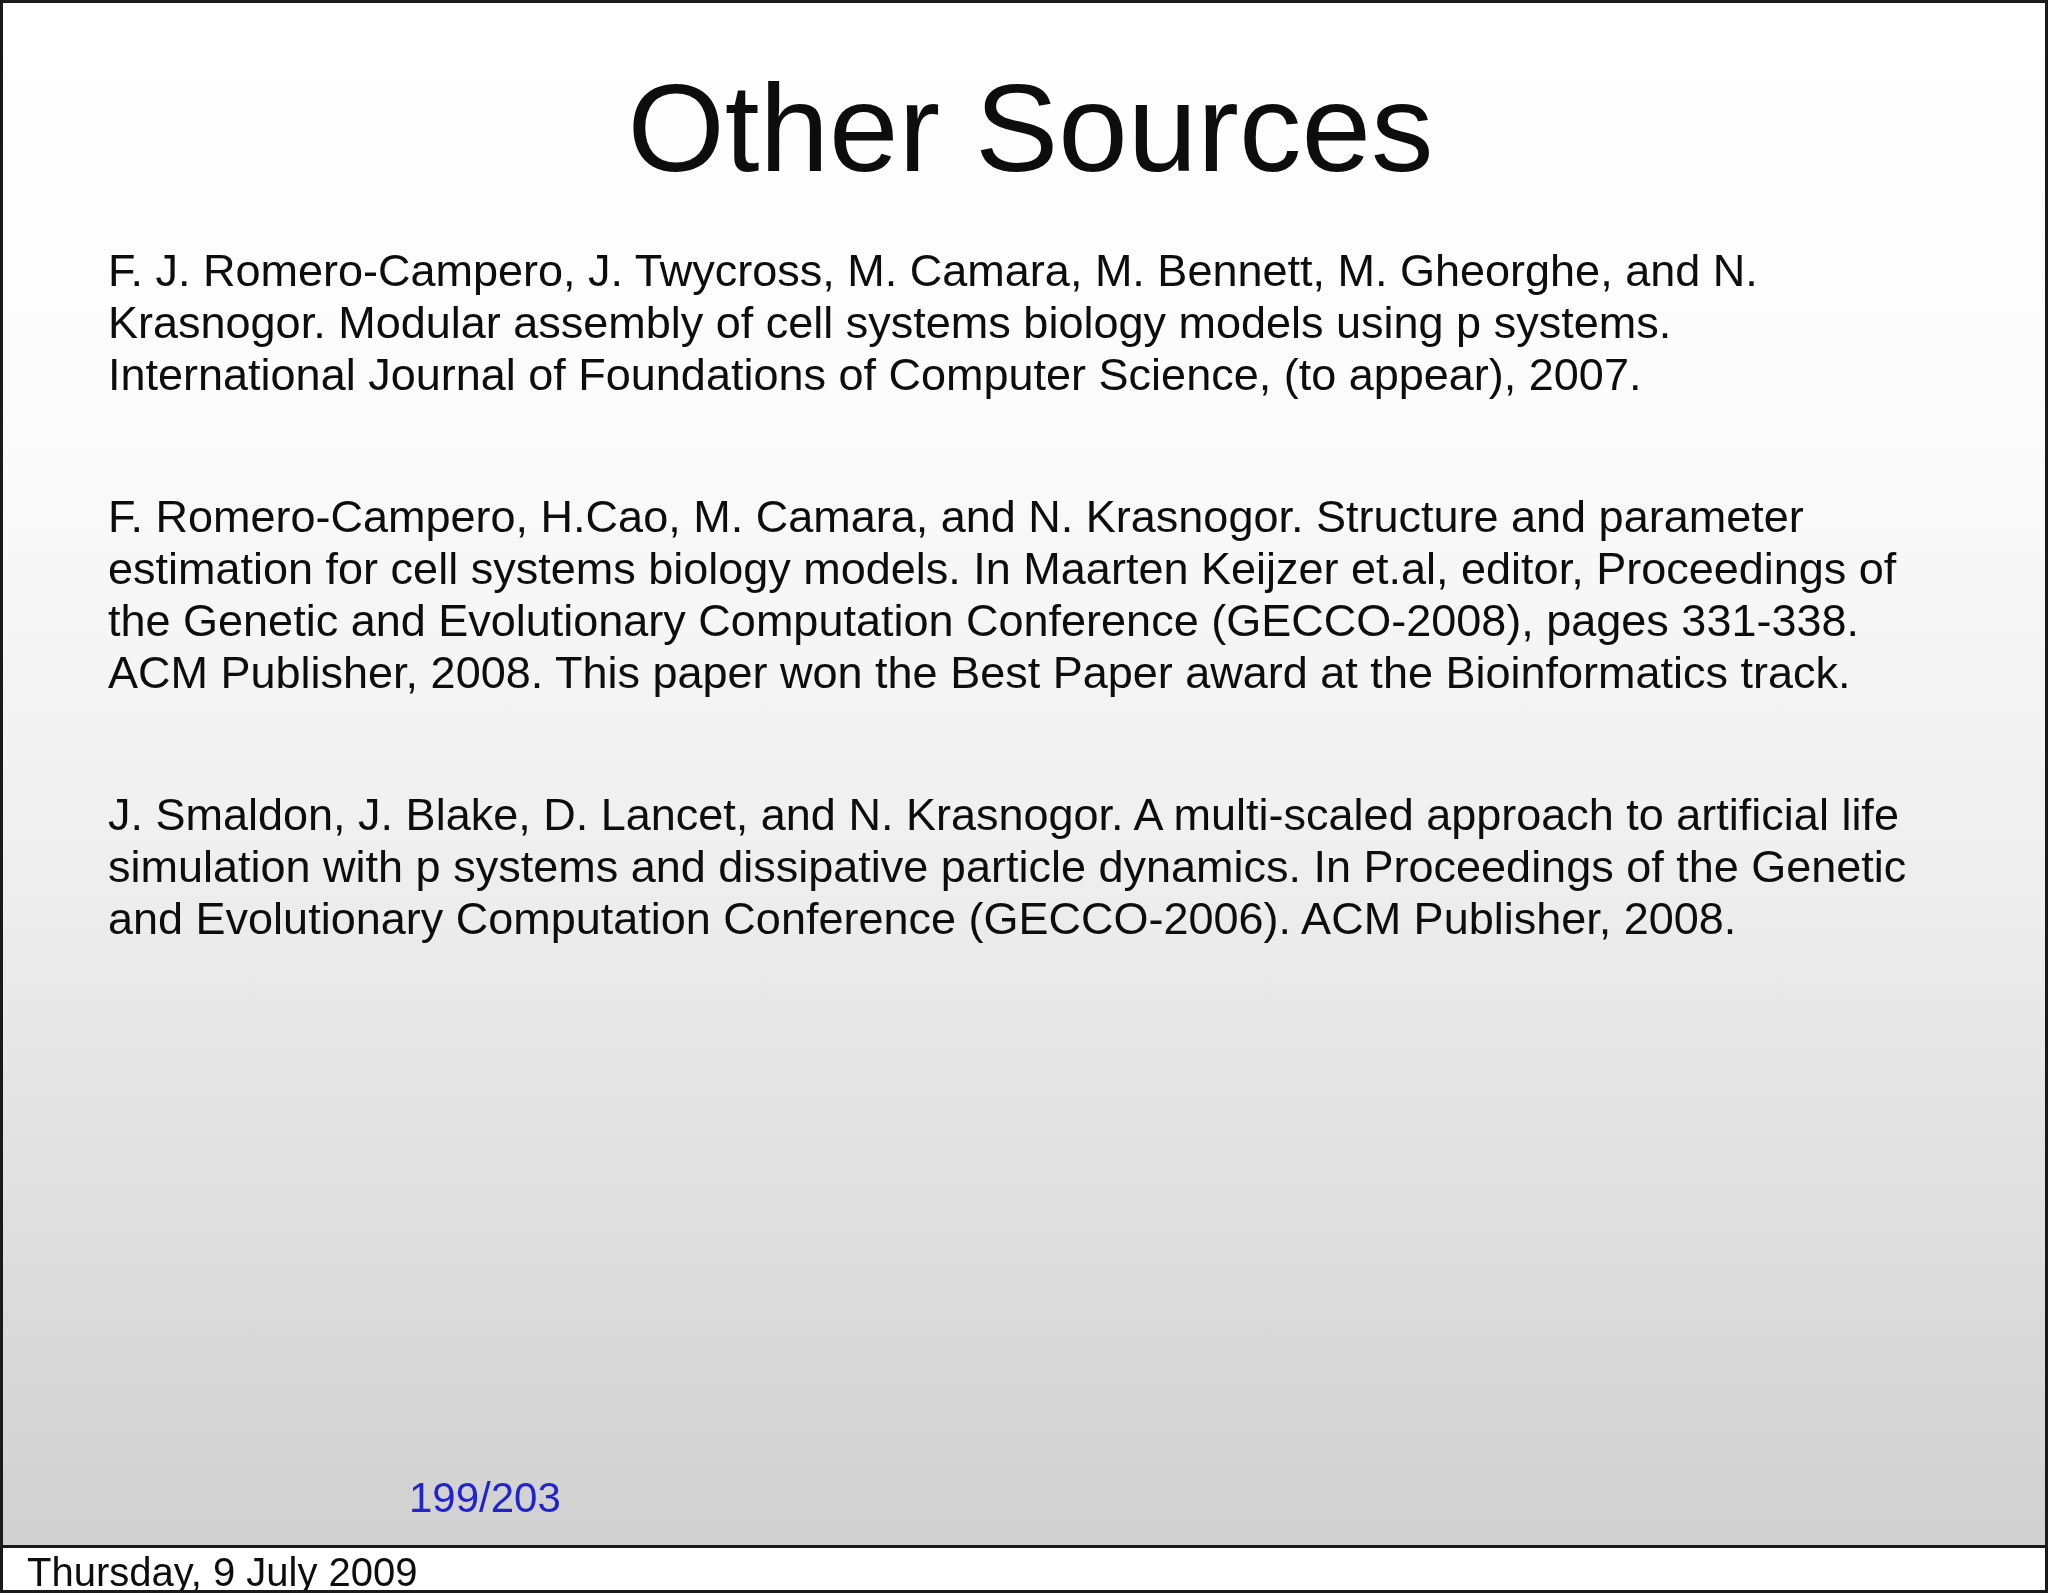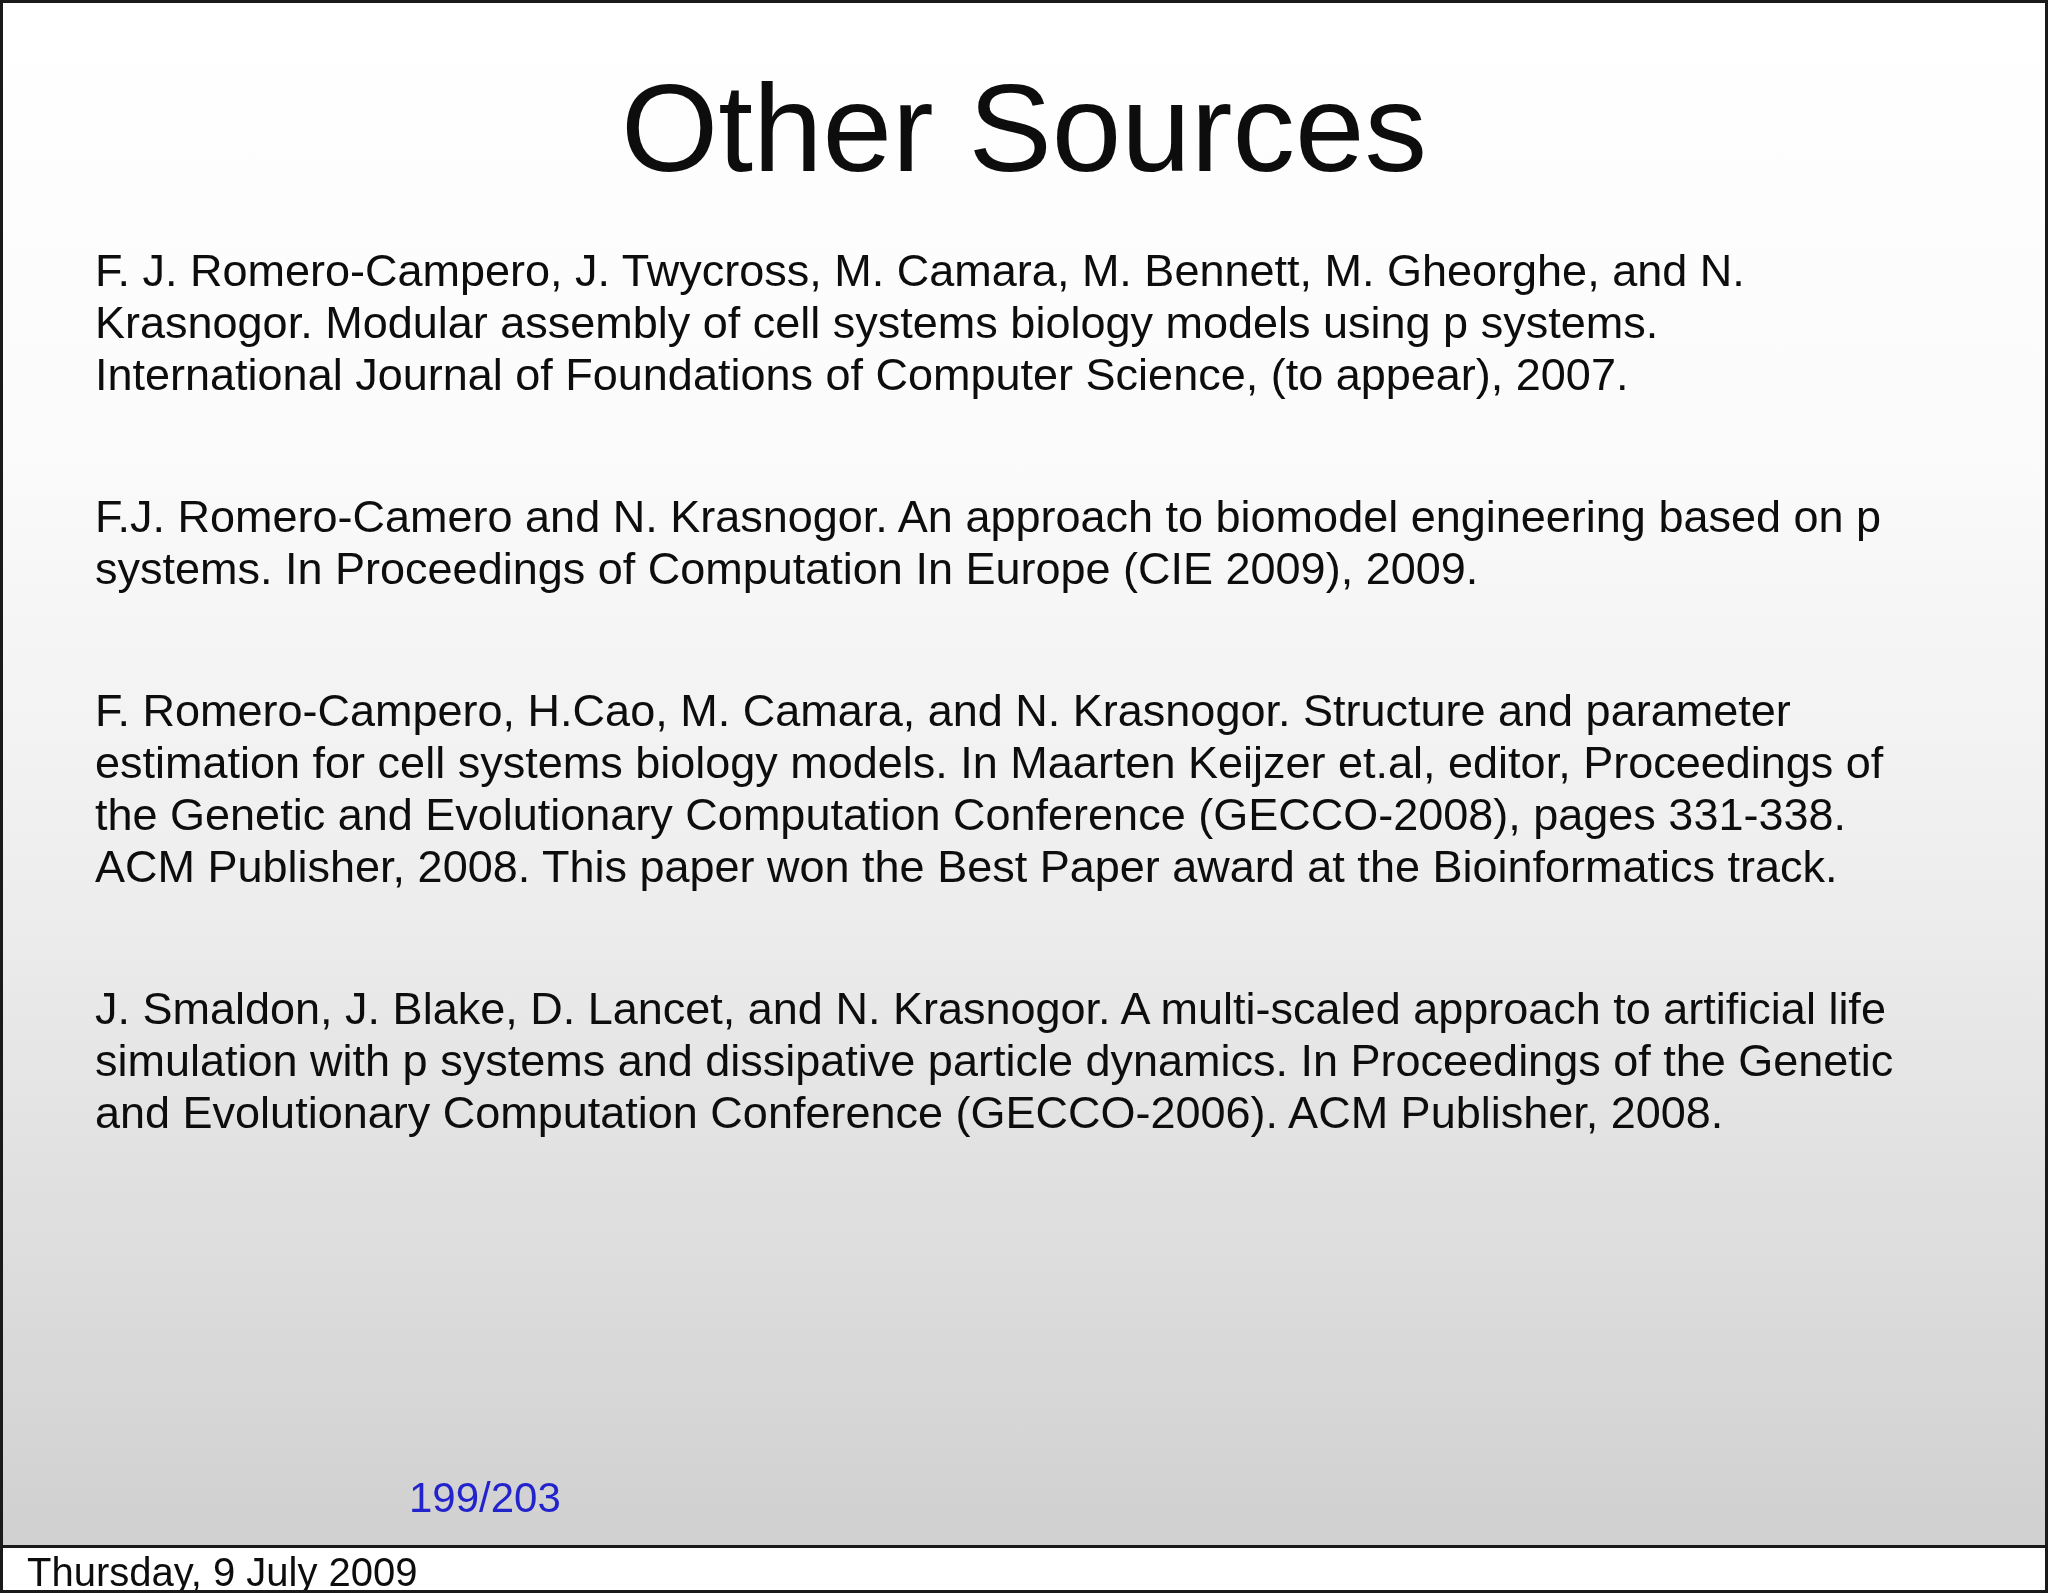--- a/index.html
+++ b/index.html
@@ -26,21 +26,21 @@
     left: 0;
     width: 100%;
     height: 1545px;
     border-bottom: 3px solid #1a1a1a;
     background: linear-gradient(180deg,
       #ffffff 0%,
       #fbfbfb 28%,
       #efefef 55%,
       #dedede 80%,
       #d0d0d0 100%);
-    padding: 62px 0 0 0;
+    padding: 62px 0 0 13px;
   }
 
   .slide-title {
     margin: 0 0 55px 0;
     font-size: 125px;
     line-height: 125px;
     font-weight: 400;
     text-align: center;
     color: #0d0d0d;
     letter-spacing: 0px;
@@ -94,21 +94,20 @@
 <body>
 
 <div class="page">
 
   <div class="slide">
 
     <h1 class="slide-title">Other Sources</h1>
 
     <div class="refs">
       <p class="reference">F. J. Romero-Campero, J. Twycross, M. Camara, M. Bennett, M. Gheorghe, and N. Krasnogor. Modular assembly of cell systems biology models using p systems. International Journal of Foundations of Computer Science, (to appear), 2007.</p>
-      <p class="reference">F.J. Romero-Camero and N. Krasnogor. An approach to biomodel engineering based on p systems. In Proceedings of Computation In Europe (CIE 2009), 2009.</p>
       <p class="reference">F. Romero-Campero, H.Cao, M. Camara, and N. Krasnogor. Structure and parameter estimation for cell systems biology models. In Maarten Keijzer et.al, editor, Proceedings of the Genetic and Evolutionary Computation Conference (GECCO-2008), pages 331-338. ACM Publisher, 2008. This paper won the Best Paper award at the Bioinformatics track.</p>
       <p class="reference">J. Smaldon, J. Blake, D. Lancet, and N. Krasnogor. A multi-scaled approach to artificial life simulation with p systems and dissipative particle dynamics. In Proceedings of the Genetic and Evolutionary Computation Conference (GECCO-2006). ACM Publisher, 2008.</p>
     </div>
 
     <div class="page-indicator" style="color: rgb(35, 35, 204);">199/203</div>
 
   </div>
 
   <div class="footer">
     <span class="footer-date">Thursday, 9 July 2009</span>

